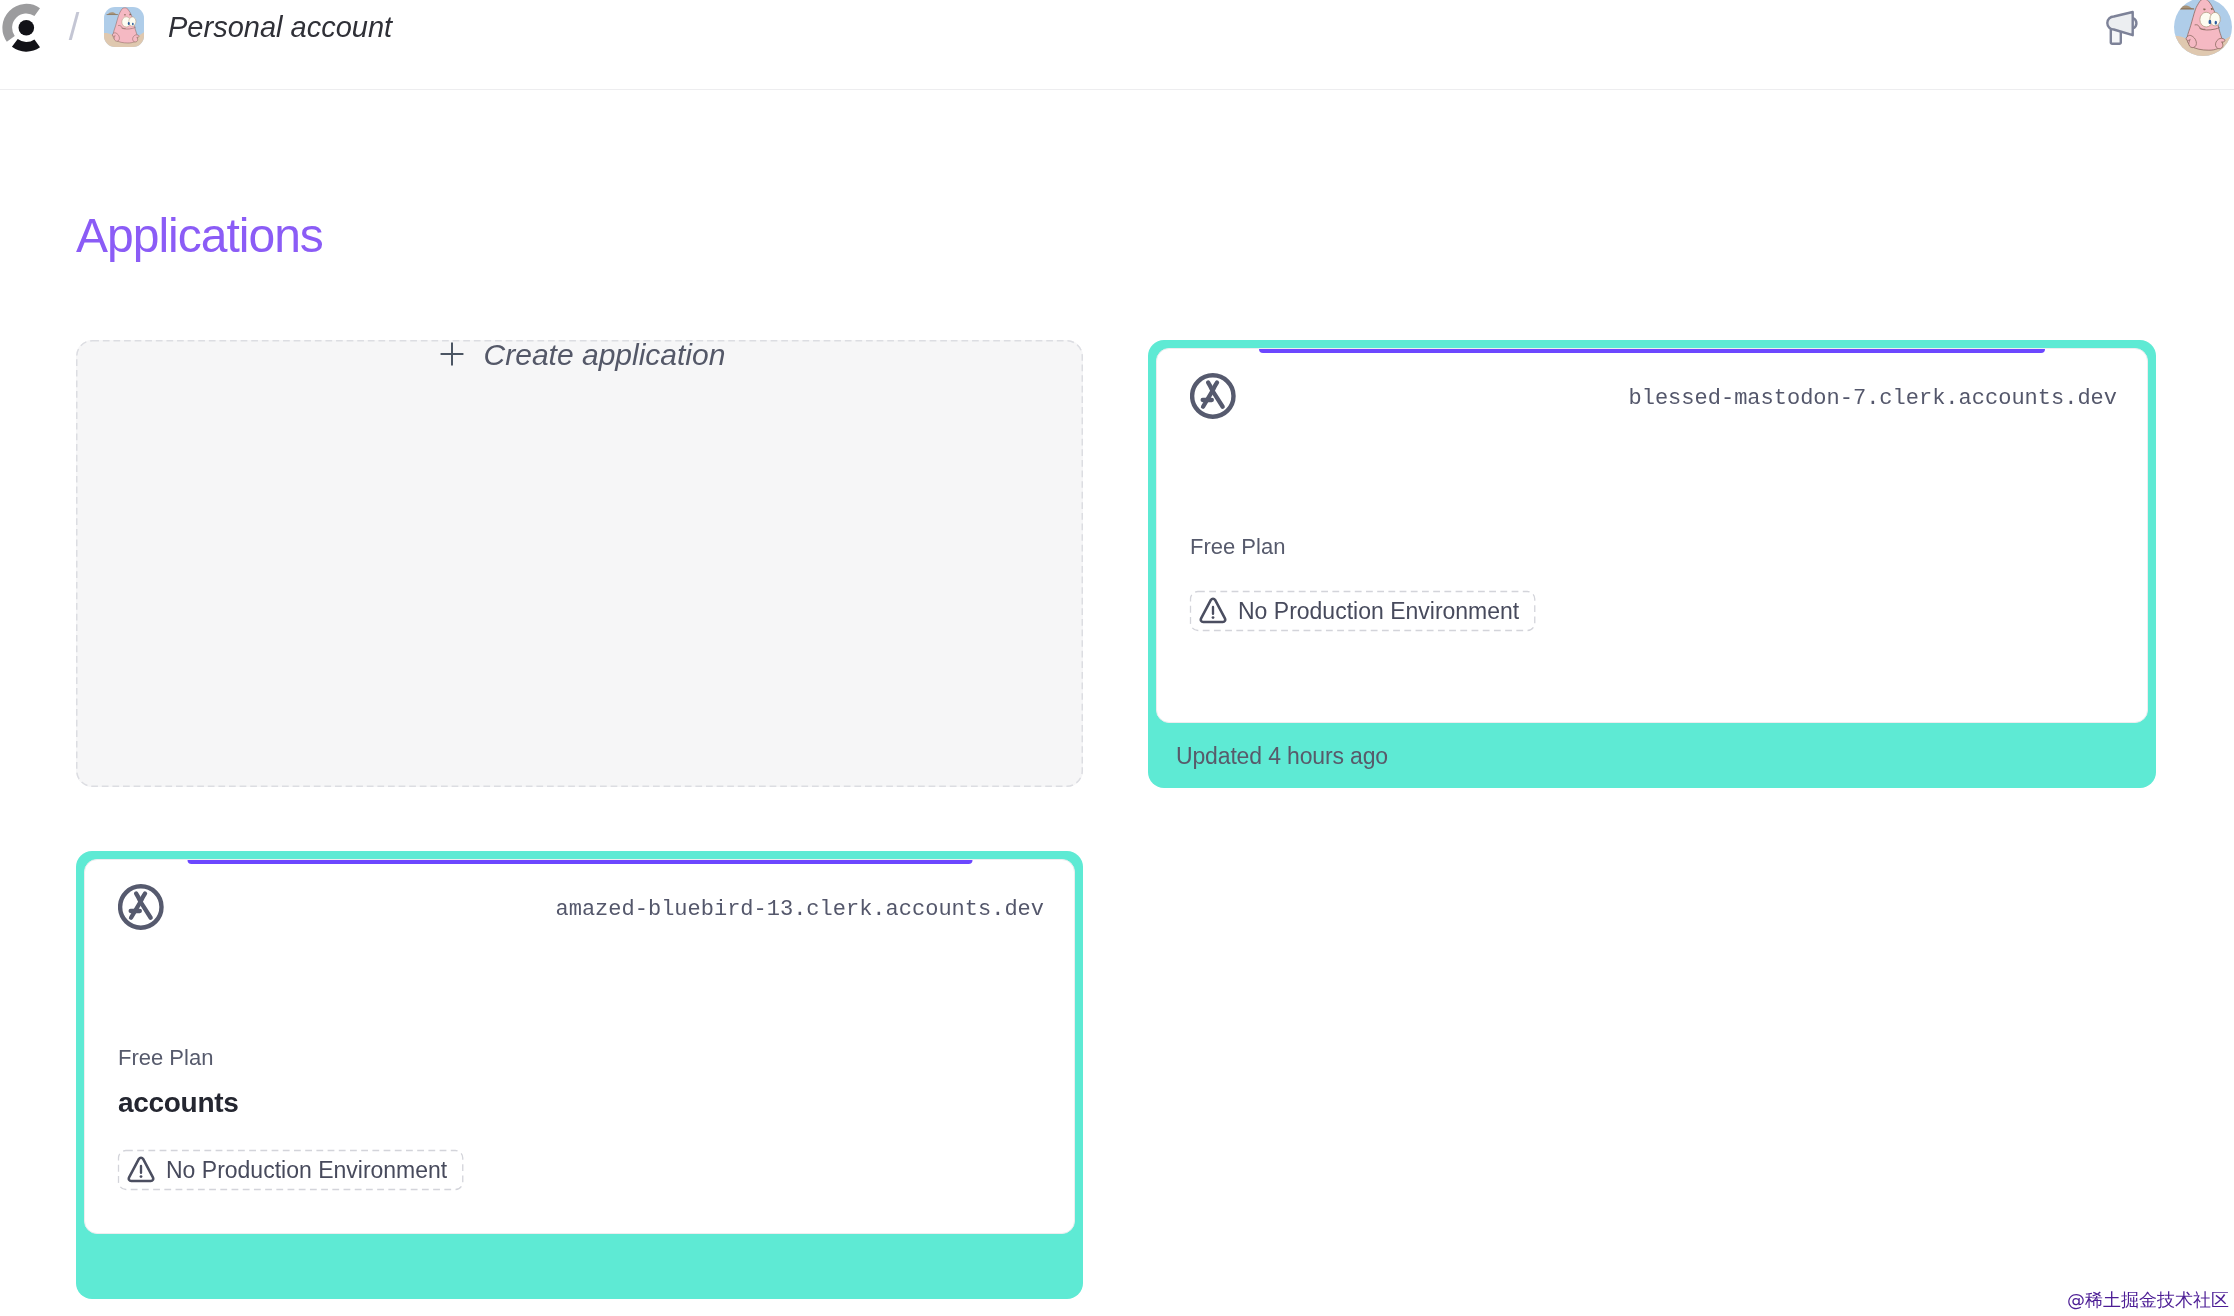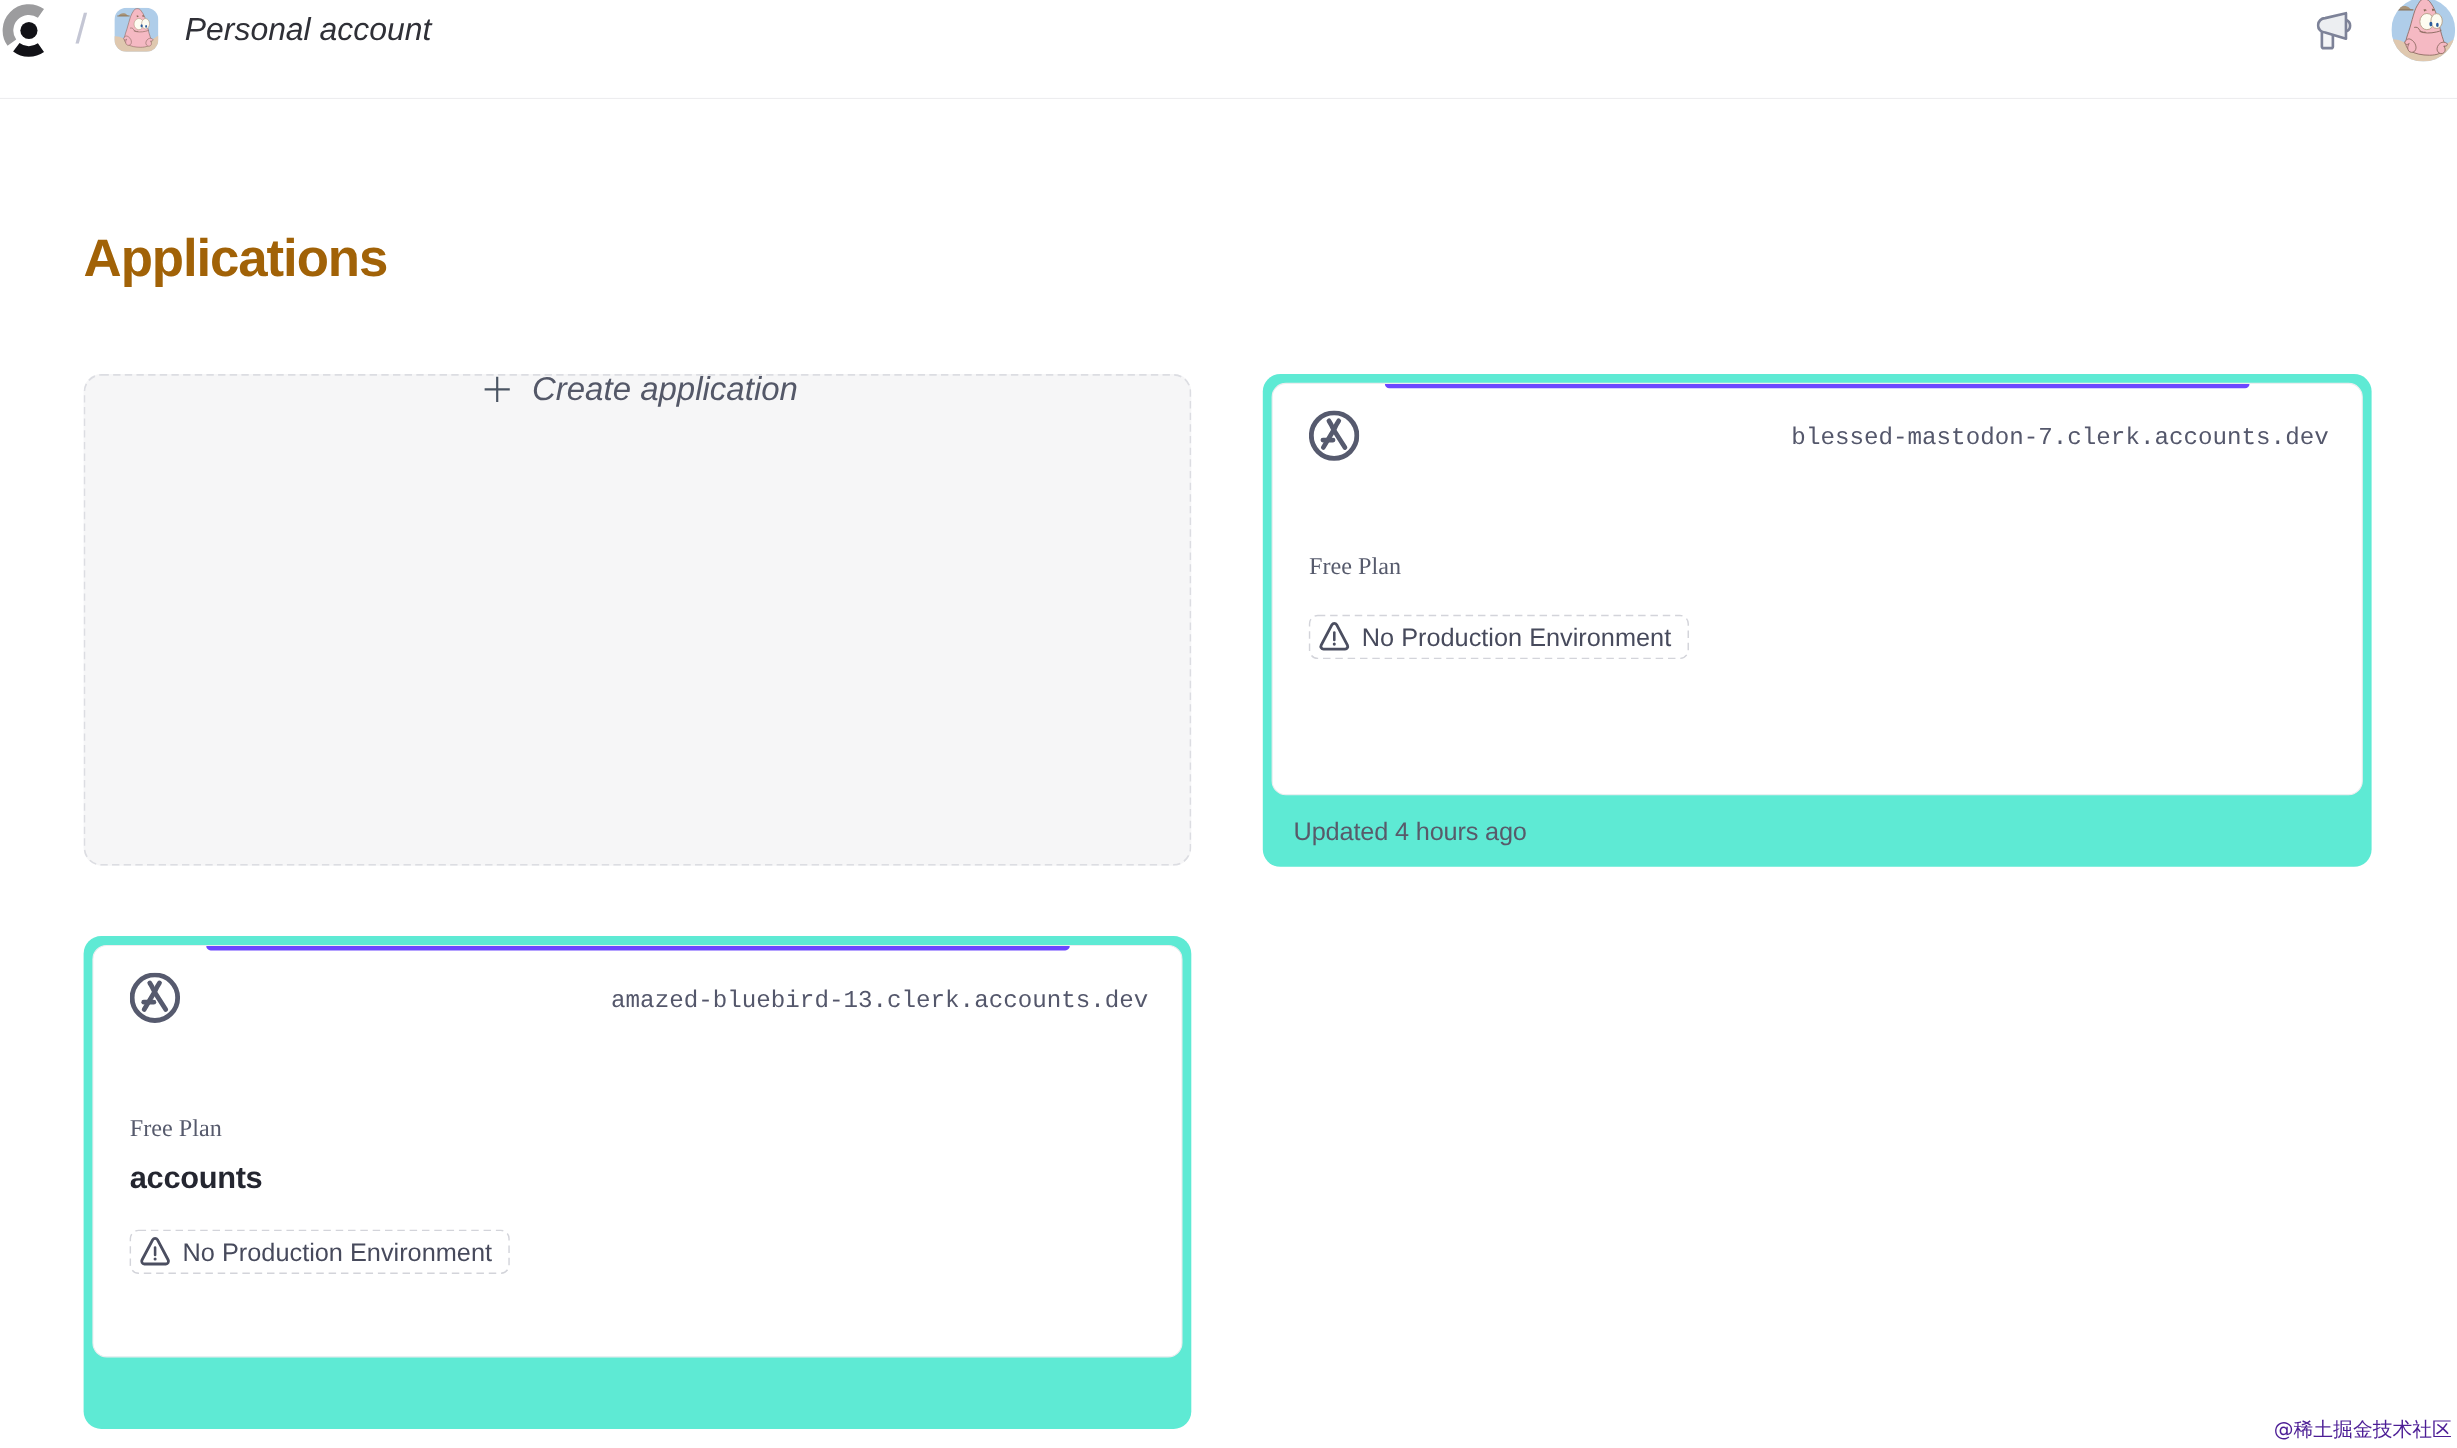--- a/index.html
+++ b/index.html
@@ -22,21 +22,21 @@
     .slash { color: #c4c6d4; font-size: 38px; font-weight: 400; margin: 0 18px 0 10px; line-height:1; width: 24px; text-align:center;}
   .avatar-sq {
     width: 40px; height: 40px; border-radius: 11px; overflow: hidden; flex: none; display:block;
   }
   .acct-name { font-size: 29px; color: #2f3037; margin-left: 24px; letter-spacing: 0px; line-height:1;font-style:italic;}
   .hdr-right { margin-left: auto; display: flex; align-items: center; gap: 32px; padding-right: 2px;}
   .megaphone { width: 36px; height: 36px; display:block; margin-top: 2px;}
   .avatar-round { width: 58px; height: 58px; border-radius: 50%; overflow: hidden; display:block; }
 
   .main { padding: 0 76px; }
-  .page-title { font-size: 48px; font-weight: 700; color: #a16207; letter-spacing: -1px; position:absolute; left:76px; top:212px; line-height: 48px; }
+  .page-title { font-size: 48px; font-weight: 400; color: #8b5cf6; letter-spacing: -1px; position:absolute; left:76px; top:212px; line-height: 48px; }
 
   .grid { display: grid; grid-template-columns: 1007px 1008px; column-gap: 65px; row-gap: 63px; position:absolute; left:76px; top:340px; }
 
   .create-card {
     border-radius: 16px; position: relative;
     background: #f6f6f7; height: 447px;
     display: flex; align-items: flex-start; justify-content: center;
     gap: 18px; cursor: pointer; padding-left: 4px; font-style: italic;
   }
   .create-card .cdash { position:absolute; inset:0; width:100%; height:100%; pointer-events:none; }
@@ -49,21 +49,21 @@
   }
   .app-card {
     background: #fff; border: 1px solid #ededef; border-radius: 13px;
     position: relative; height: 375px; padding: 24px 30px 0 33px;
     overflow: hidden;
   }
   .accent { position: absolute; left: 50%; transform: translateX(-50%); top: 0; height: 4px; width: calc(100% - 204px); background: #6c47ff; border-radius: 0 0 4px 4px;}
   .card-top { display: flex; align-items: flex-start; justify-content: space-between; }
   .appicon { width: 46px; height: 46px; display:block;}
   .domain { font-family: "Liberation Mono", monospace; font-size: 22px; color: #54576b; letter-spacing: 0px; margin-top: 13px;}
-  .plan { font-size: 22px; color: #565a6c; margin-top: 85px; line-height:1;font-family:Liberation Serif, serif;}
+  .plan { font-size: 22px; color: #565a6c; margin-top: 117px; line-height:1;}
   .appname { font-size: 28px; font-weight: 700; color: #242630; margin-top: 20px; letter-spacing: -0.3px; line-height:1;}
   .badge {
     display: inline-flex; align-items: center; gap: 11px;
     border-radius: 8px; position: relative;
     padding: 6px 16px 6px 10px; margin-top: 33px;
   }
   .badge .warn { width: 28px; height: 28px; display:block; margin-left:-1px;}
   .badge .dash { position:absolute; inset:0; width:100%; height:100%; overflow:visible; pointer-events:none;}
   .badge .txt { font-size: 23px; color: #474a5c; letter-spacing: 0px; line-height:1;}
   .updated { font-size: 23px; letter-spacing: -0.15px; color: #585a6a; padding: 22px 0 0 20px; line-height: 1; }

